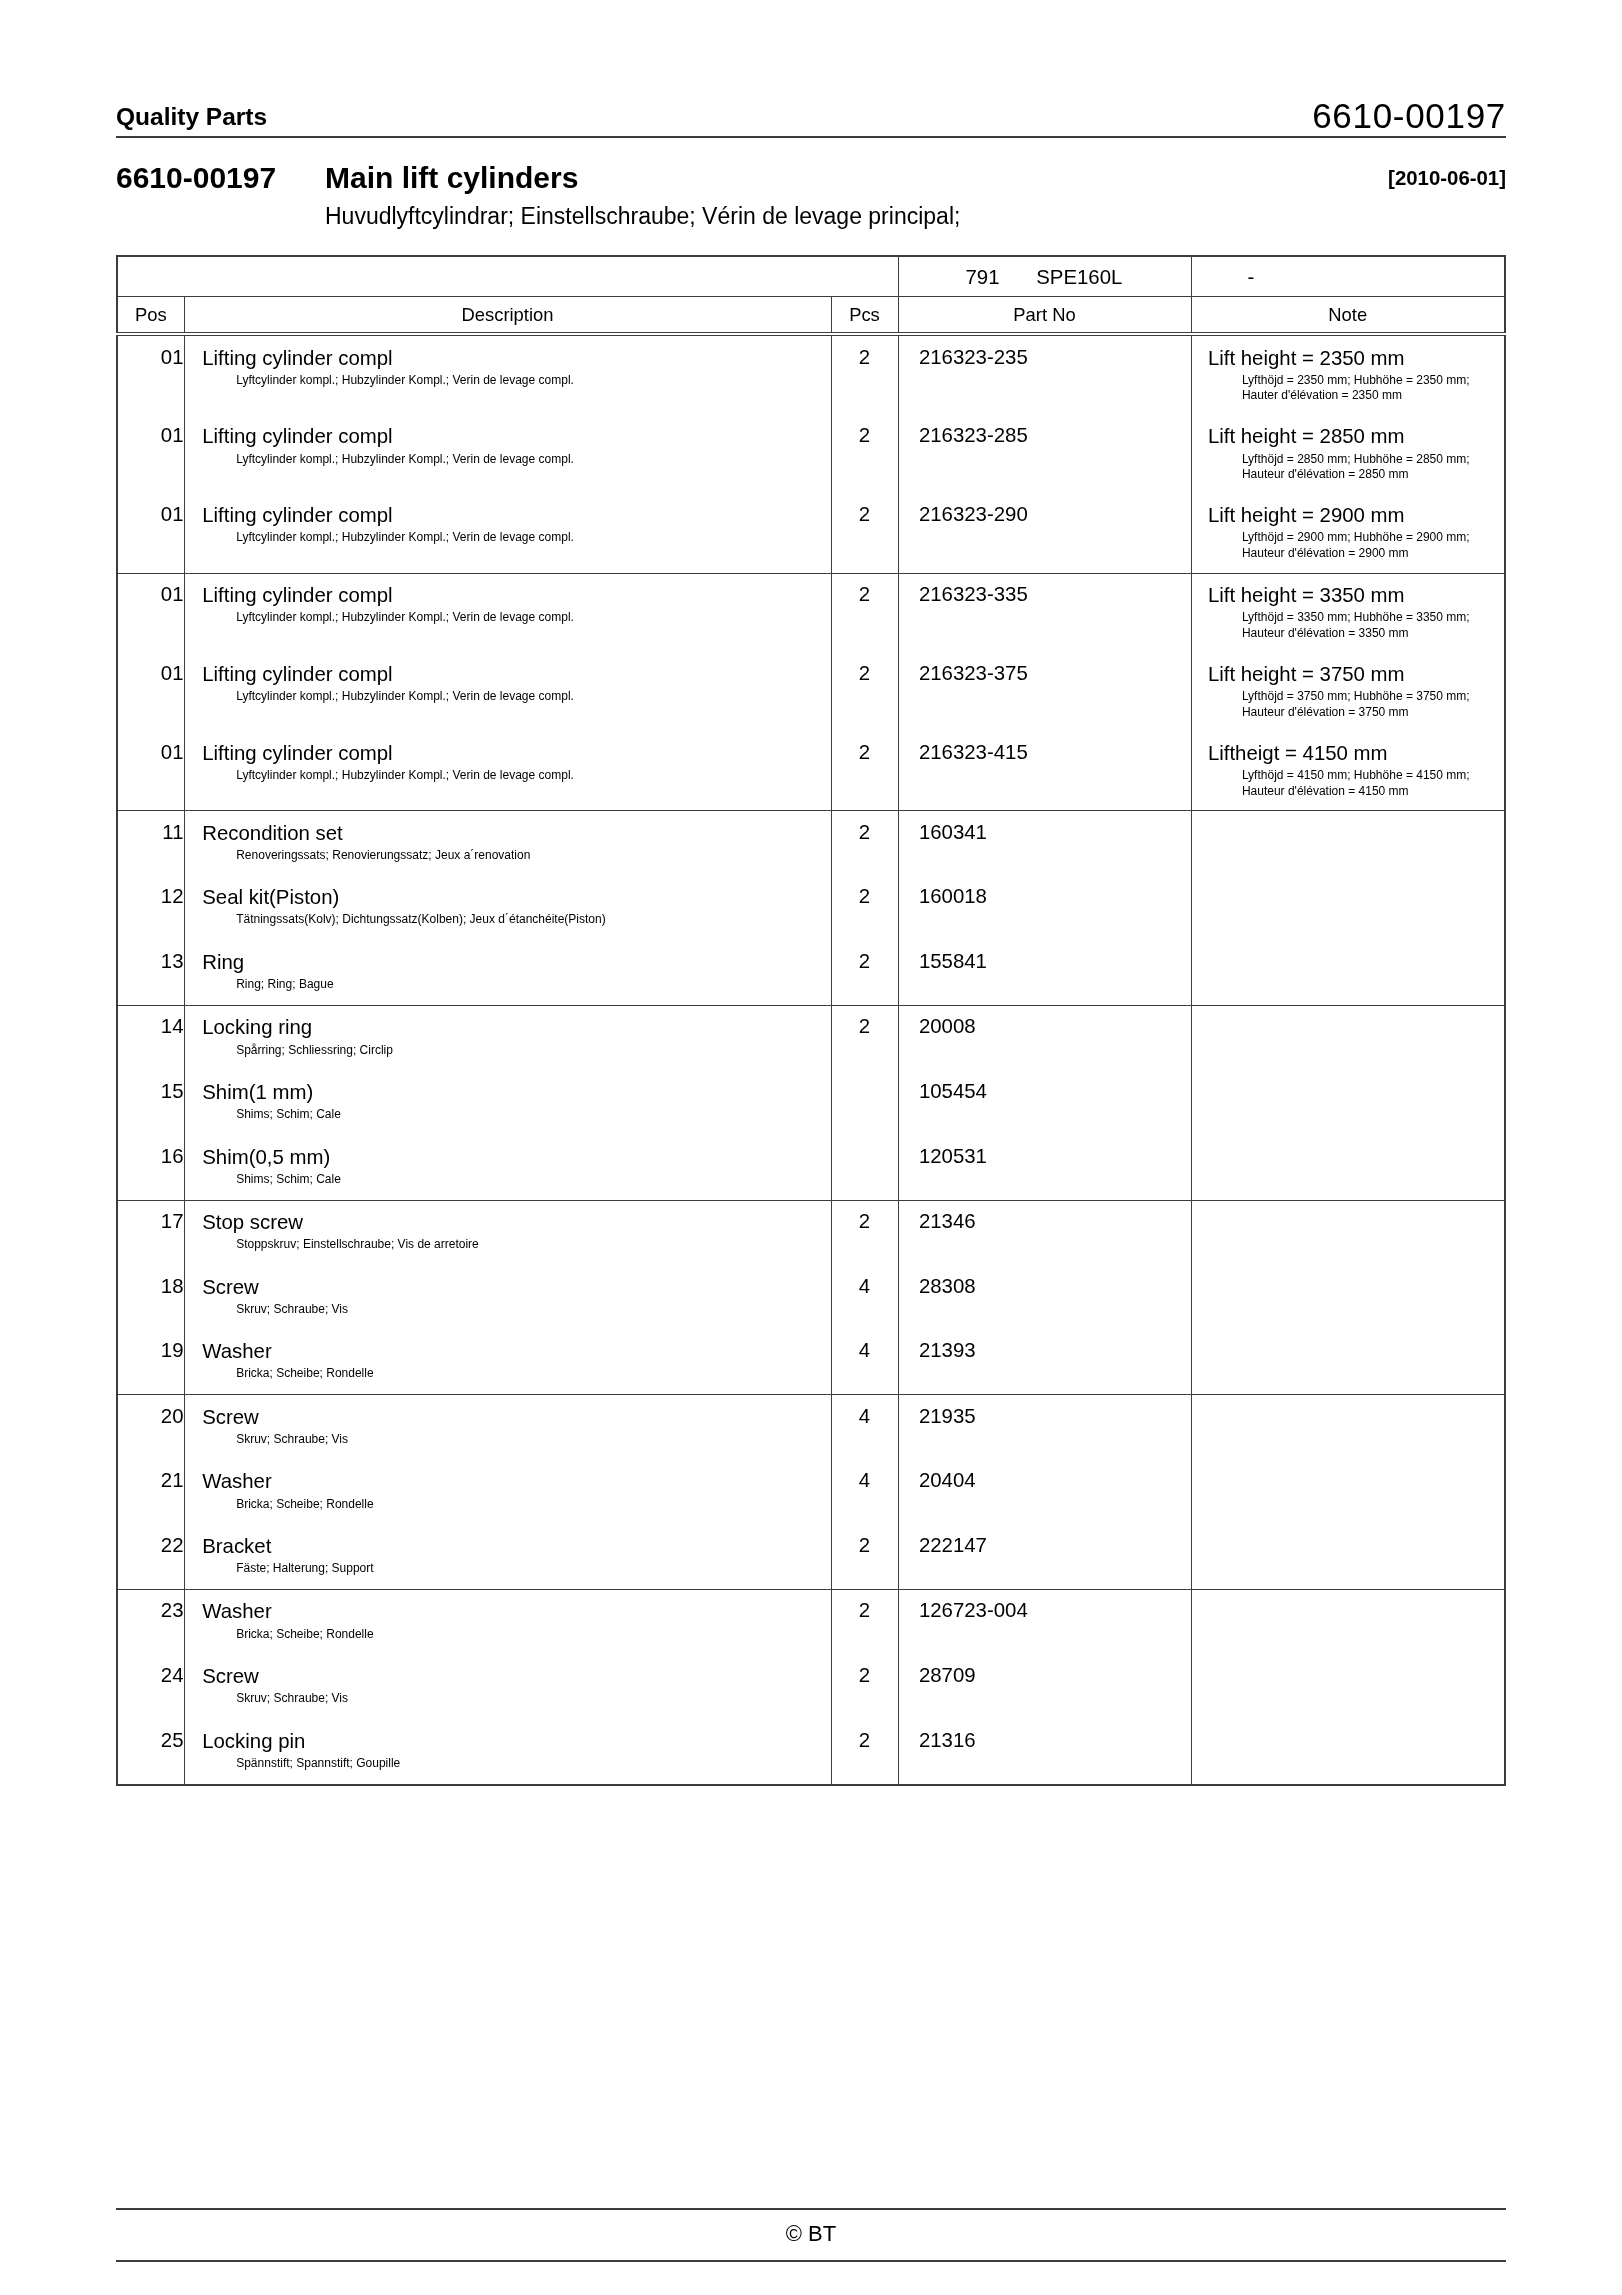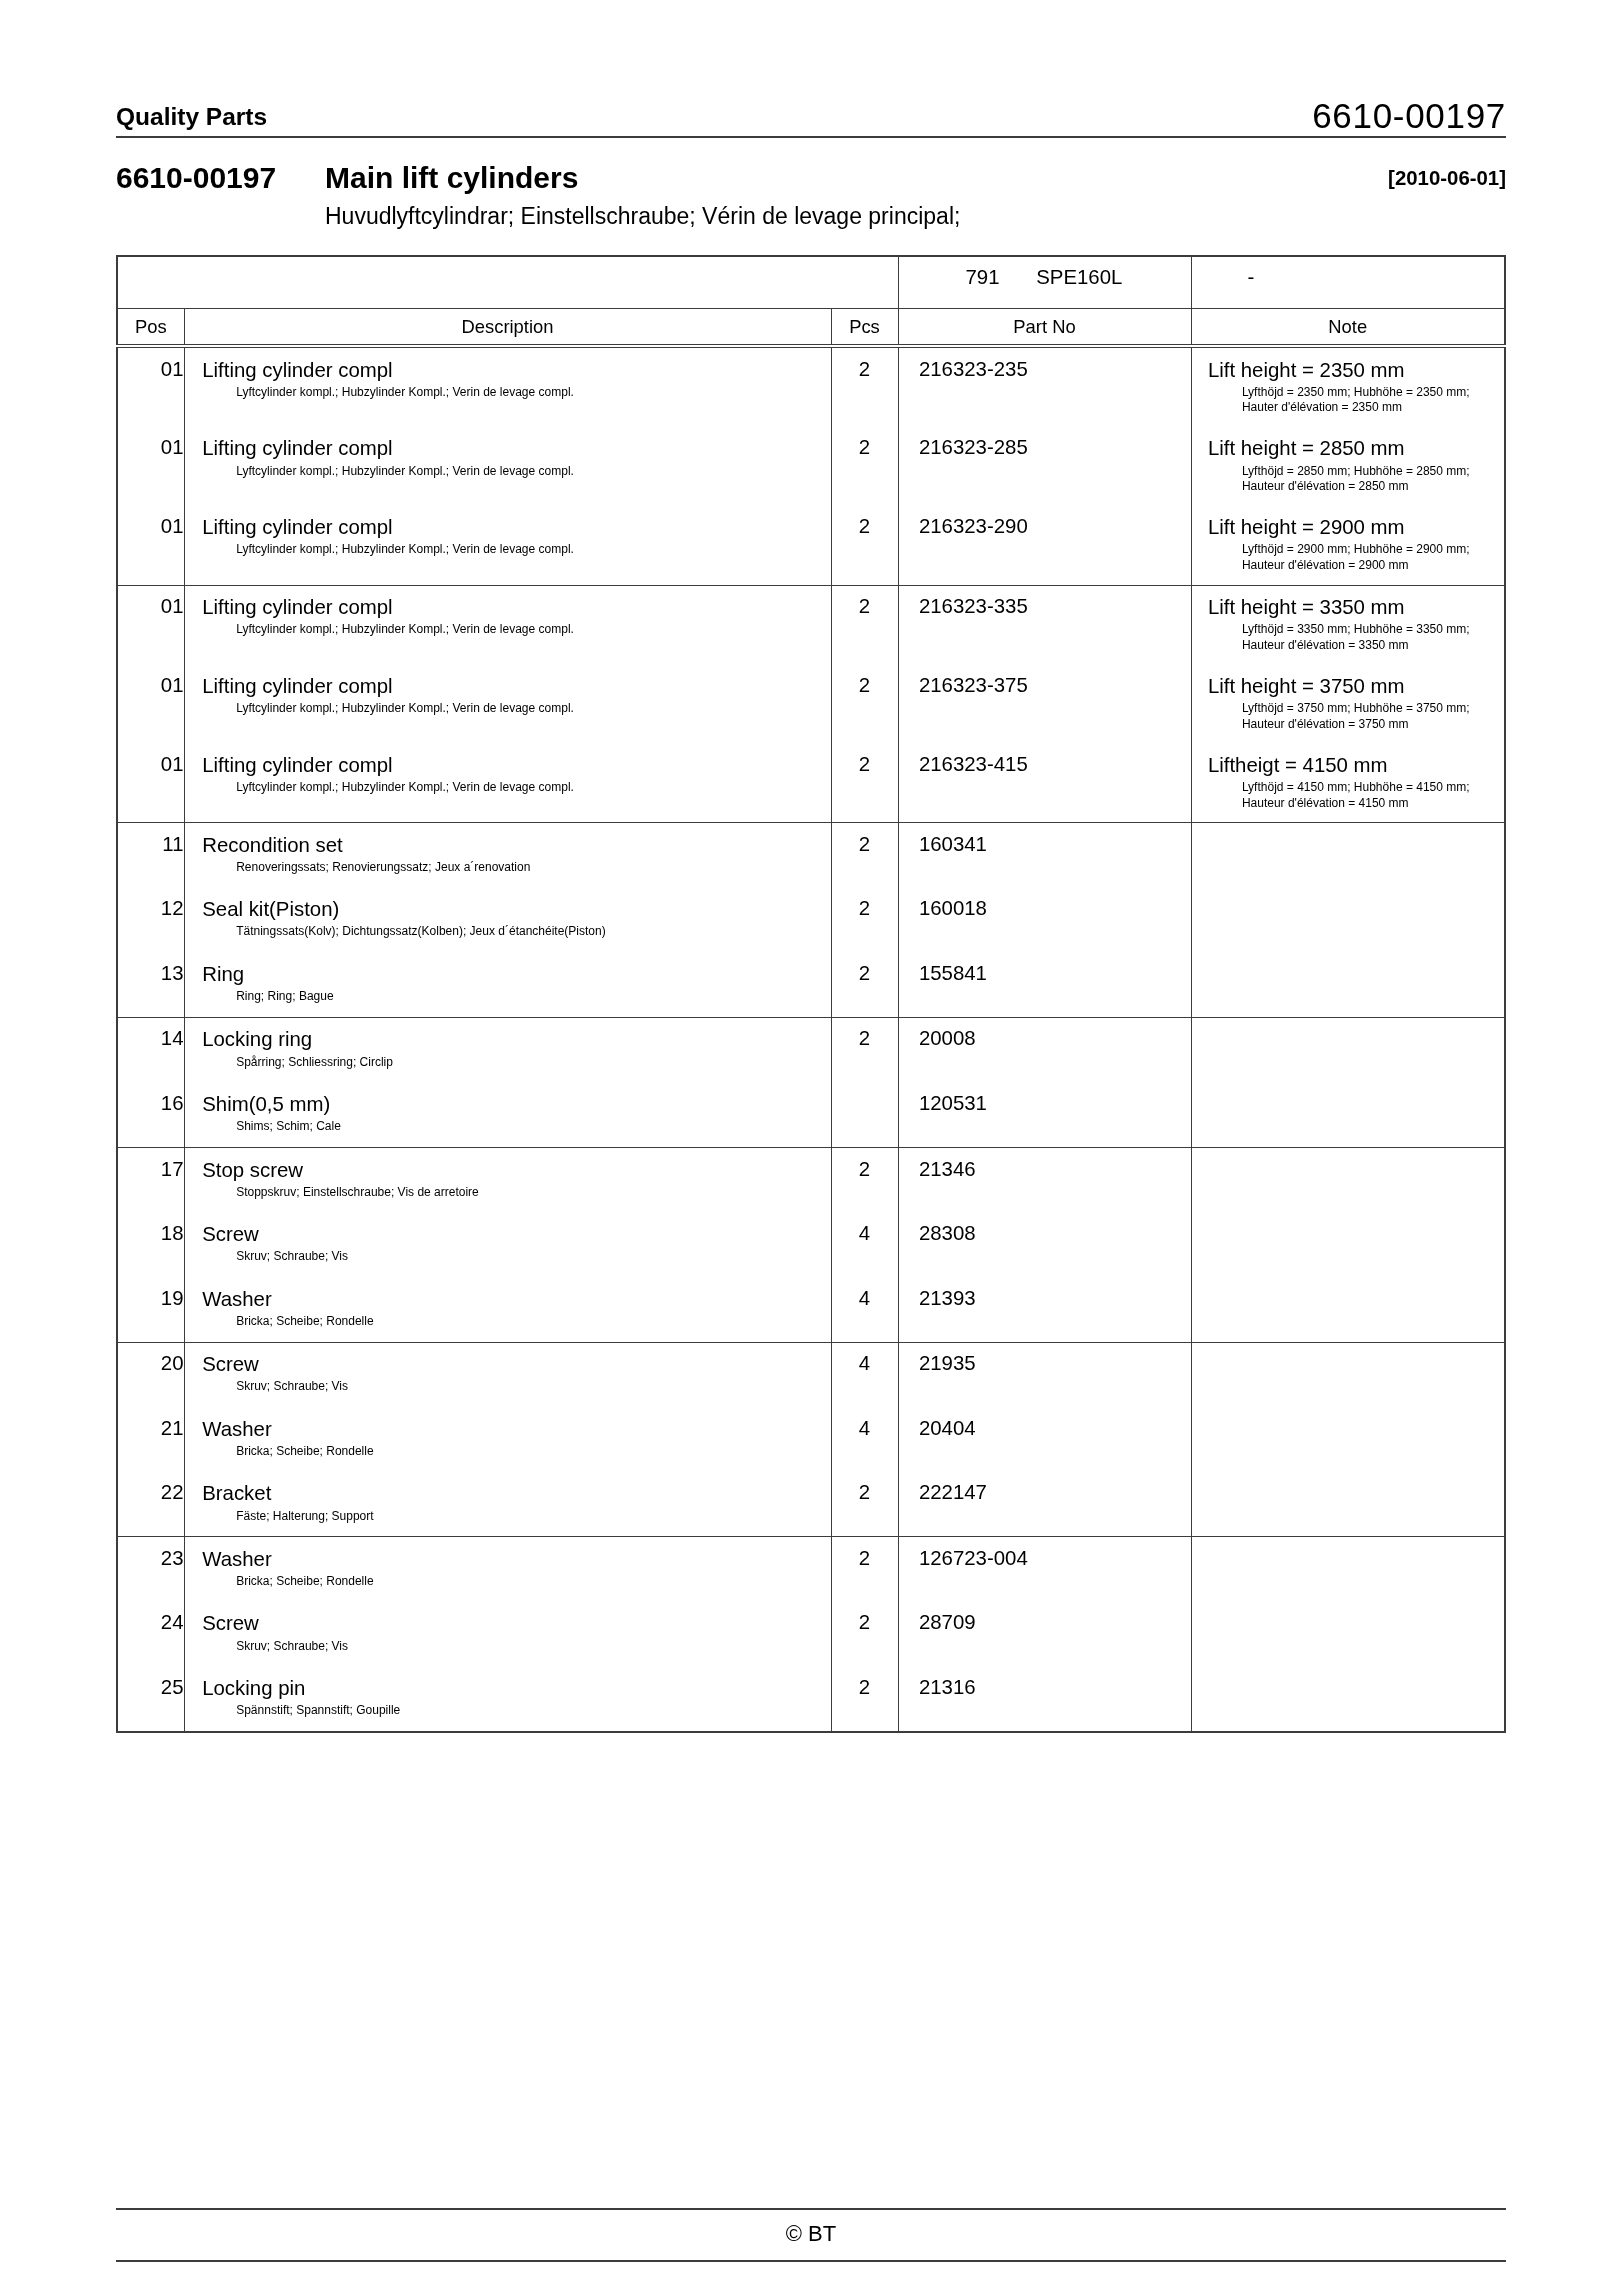--- a/index.html
+++ b/index.html
@@ -51,21 +51,21 @@
   col.c-part { width: 293px; }
   col.c-note { width: auto; }
 
   table.parts td, table.parts th {
     border-left: 1.4px solid #3c3c3c;
     vertical-align: top;
   }
 
   .machine-row td {
     border-bottom: 1.4px solid #3c3c3c;
-    height: 53px;
+    height: 41px;
     font-size: 20.4px;
     padding-top: 9.5px;
   }
   .machine-row .mr-model { padding-left: 67px; }
   .machine-row .model-name { margin-left: 31px; }
   .machine-row .mr-dash { padding-left: 56px; }
 
   .head-row th {
     font-size: 18.4px;
     font-weight: normal;
@@ -265,20 +265,33 @@
       <div class="cell-main">Locking ring</div>
       <div class="cell-sub">Spårring; Schliessring; Circlip</div>
     </td>
     <td class="col-pcs">2</td>
     <td class="col-partno">20008</td>
     <td class="col-note">
       <div class="cell-main"></div>
       <div class="cell-sub"></div>
     </td>
   </tr>
+        <tr class="part-row">
+    <td class="col-pos">15</td>
+    <td class="col-desc">
+      <div class="cell-main">Shim(1 mm)</div>
+      <div class="cell-sub">Shims; Schim; Cale</div>
+    </td>
+    <td class="col-pcs"></td>
+    <td class="col-partno">105454</td>
+    <td class="col-note">
+      <div class="cell-main"></div>
+      <div class="cell-sub"></div>
+    </td>
+  </tr>
         <tr class="part-row group-end">
     <td class="col-pos">16</td>
     <td class="col-desc">
       <div class="cell-main">Shim(0,5 mm)</div>
       <div class="cell-sub">Shims; Schim; Cale</div>
     </td>
     <td class="col-pcs"></td>
     <td class="col-partno">120531</td>
     <td class="col-note">
       <div class="cell-main"></div>

